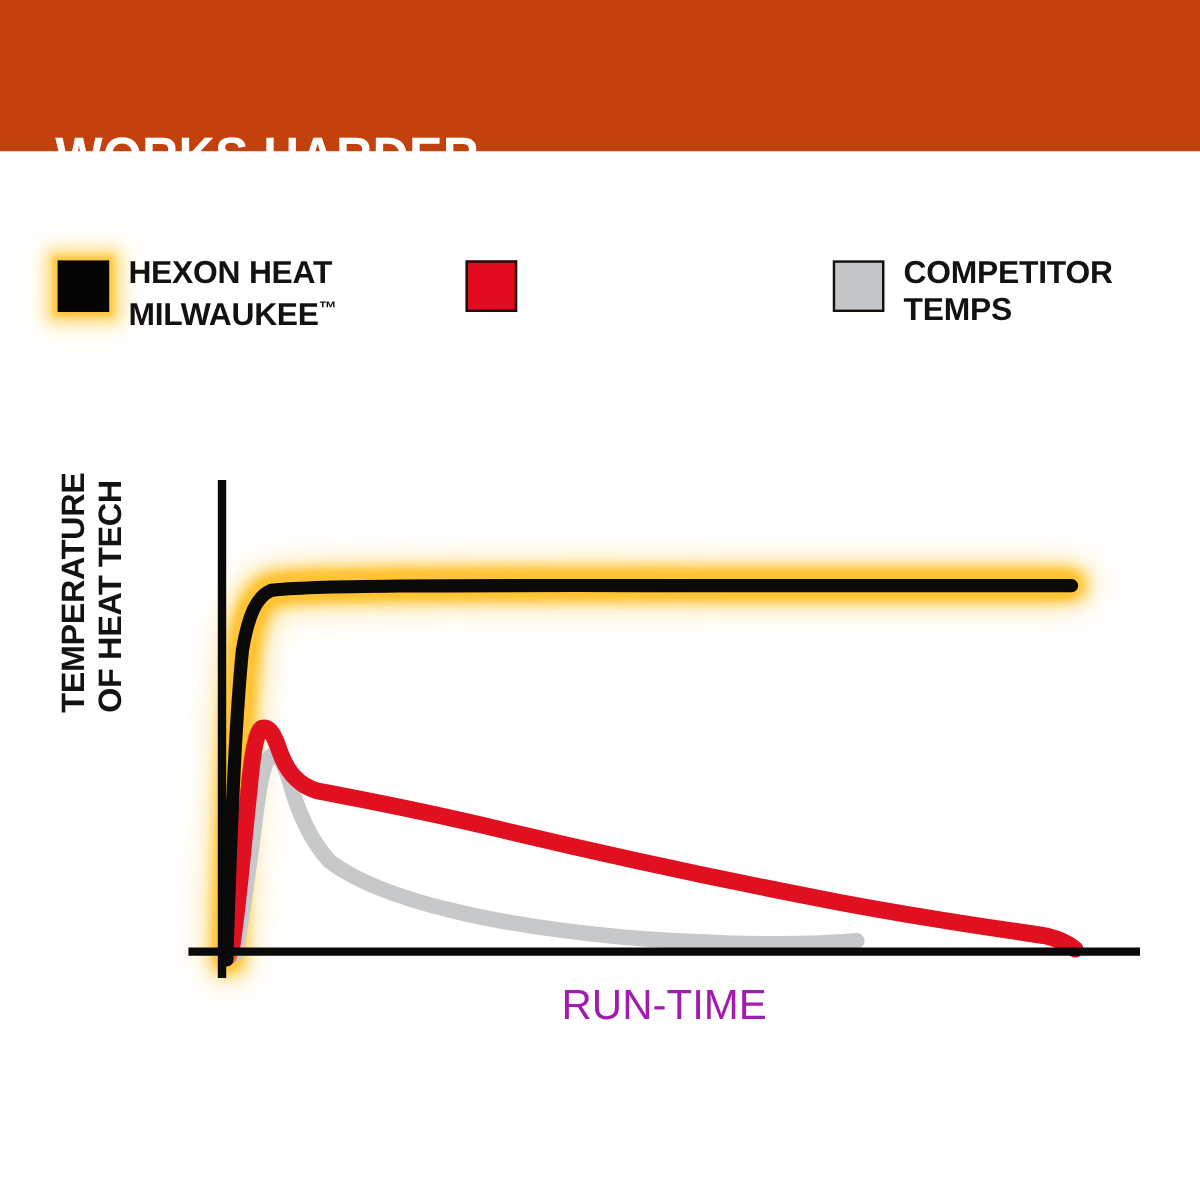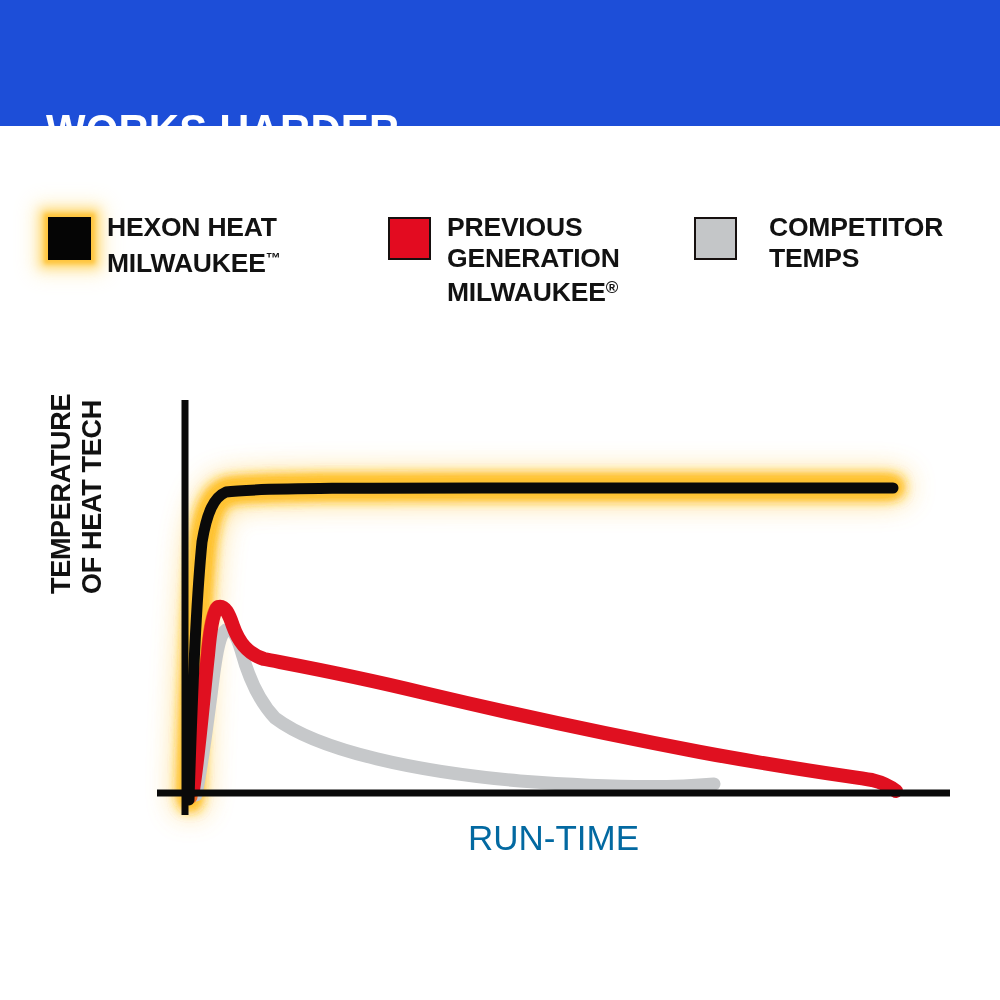--- a/index.html
+++ b/index.html
@@ -16,21 +16,21 @@
     position: relative;
   }
 
   
   #header-banner {
     position: absolute;
     left: 0;
     top: 0;
     width: 1000px;
     height: 126px;
-    background: #1d4ed8;
+    background: #c2410c;
   }
   #header-title {
     position: absolute;
     left: 46px;
     top: 18px;
     color: #ffffff;
     font-family: "Liberation Sans Narrow", "Liberation Sans", sans-serif;
     font-size: 45px;
     font-weight: bold;
     line-height: 45px;
@@ -50,21 +50,21 @@
     height: 120px;
   }
   .legend-item {
     position: absolute;
     top: 0;
     display: flex;
     align-items: flex-start;
   }
   #legend-item-0 { left: 48px; }
   #legend-item-1 { left: 388px; }
-  #legend-item-2 { left: 694px; gap: 16px; }
+  #legend-item-2 { left: 694px; }
 
   .swatch {
     width: 43px;
     height: 43px;
     flex: 0 0 auto;
     margin-top: 5px;
     box-sizing: border-box;
   }
   .swatch-black {
     background: #050505;
@@ -129,21 +129,21 @@
     letter-spacing: -0.3px;
     text-align: left;
     white-space: pre-line;
   }
   #x-axis-title {
     position: absolute;
     left: 157px;
     top: 818px;
     width: 793px;
     text-align: center;
-    color: #0369a1;
+    color: #a21caf;
     font-size: 35px;
     font-weight: normal;
     letter-spacing: 0px;
   }
 </style>
 </head>
 <body>
 
 <div id="header-banner">
   <div id="header-title">
@@ -154,21 +154,20 @@
 
 <div id="legend">
 
   <div class="legend-item" id="legend-item-0">
     <span class="swatch swatch-black"></span>
     <span class="legend-label"><span>HEXON HEAT</span><br><span>MILWAUKEE</span><span class="sup">™</span></span>
   </div>
 
   <div class="legend-item" id="legend-item-1">
     <span class="swatch swatch-red"></span>
-    <span class="legend-label"><span>PREVIOUS</span><br><span>GENERATION</span><br><span>MILWAUKEE</span><span class="reg">®</span></span>
   </div>
 
   <div class="legend-item" id="legend-item-2">
     <span class="swatch swatch-gray"></span>
     <span class="legend-label"><span>COMPETITOR</span><br><span>TEMPS</span></span>
   </div>
 
 </div>
 
 <div id="chart-area">

